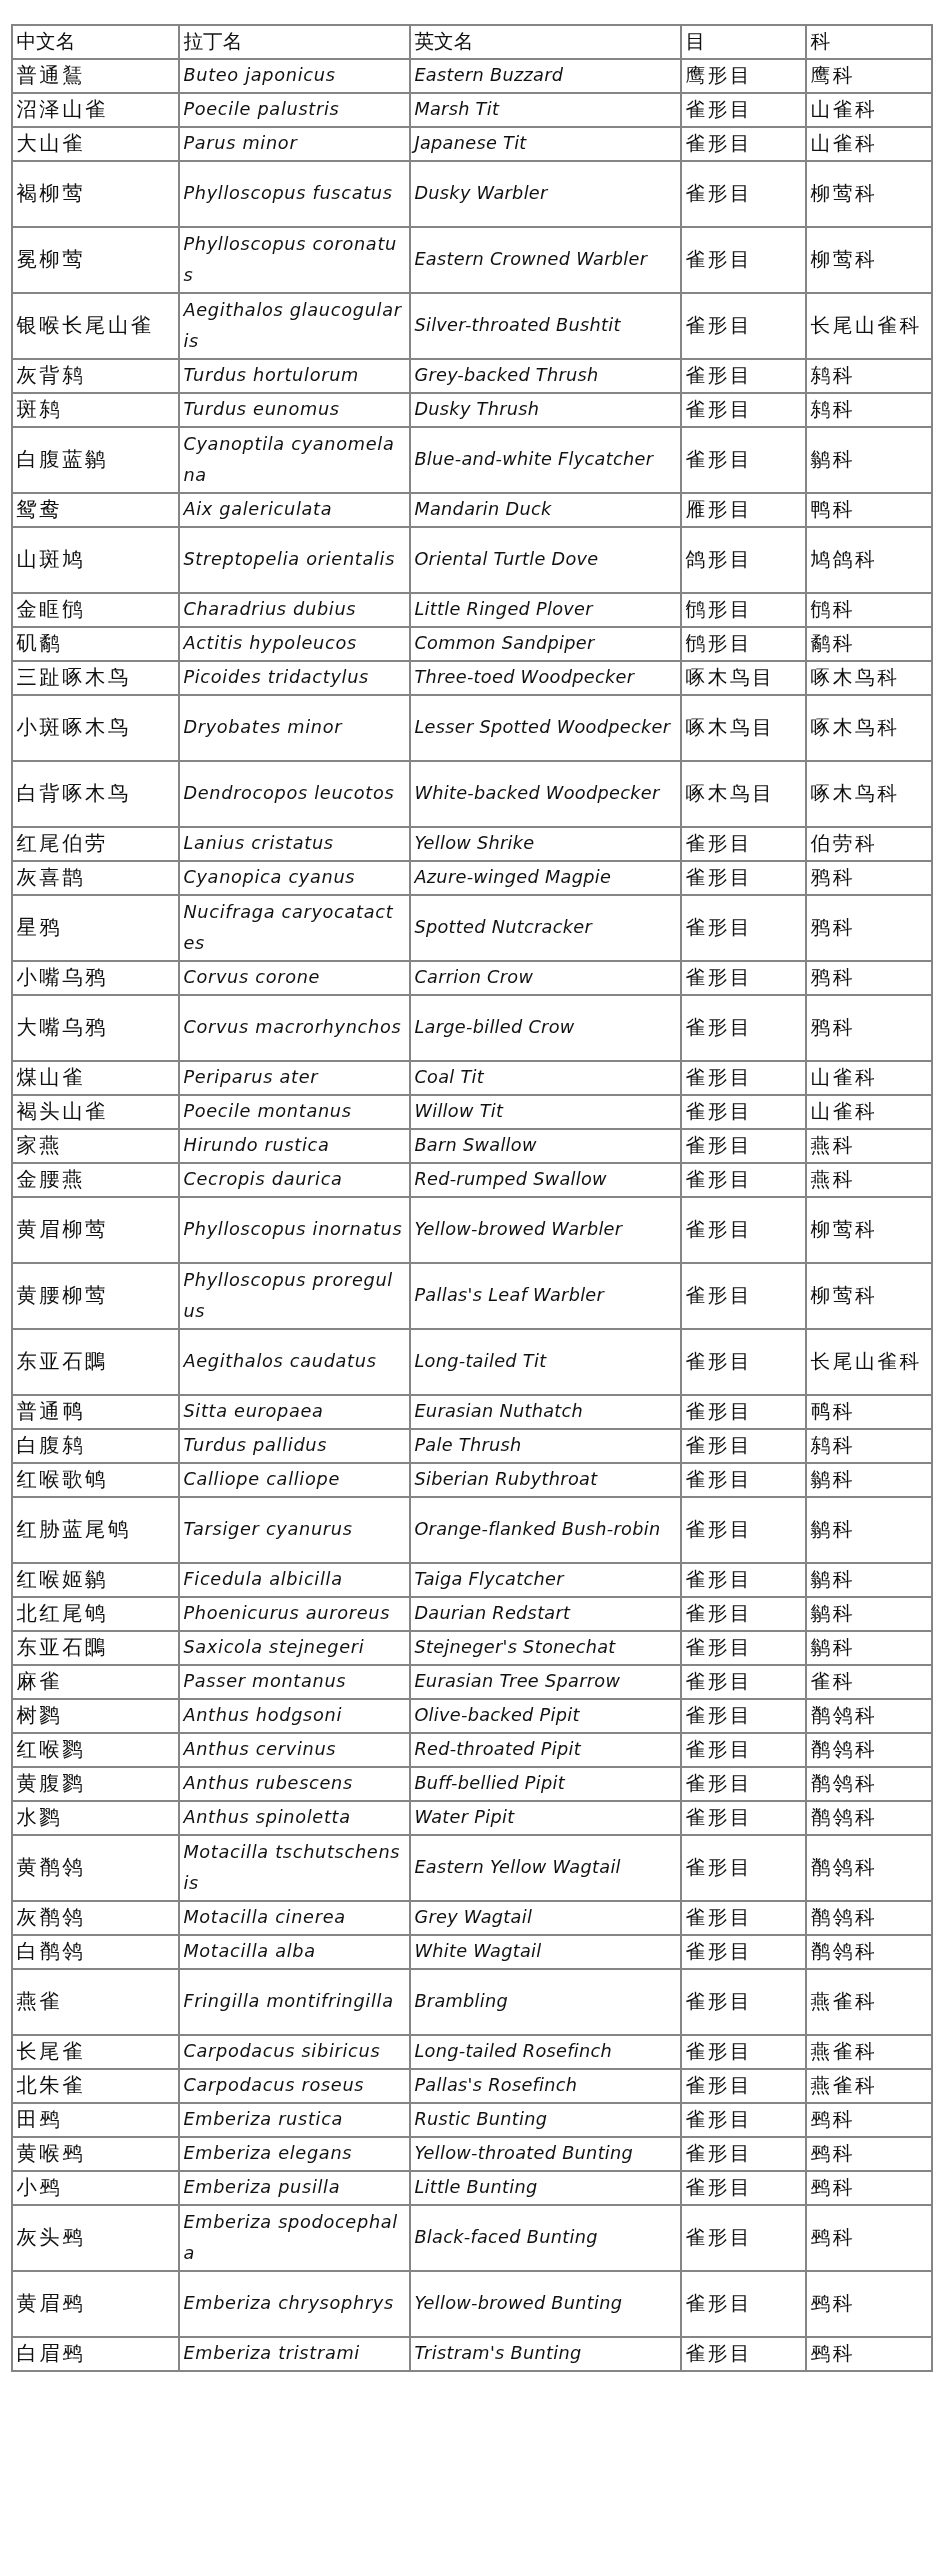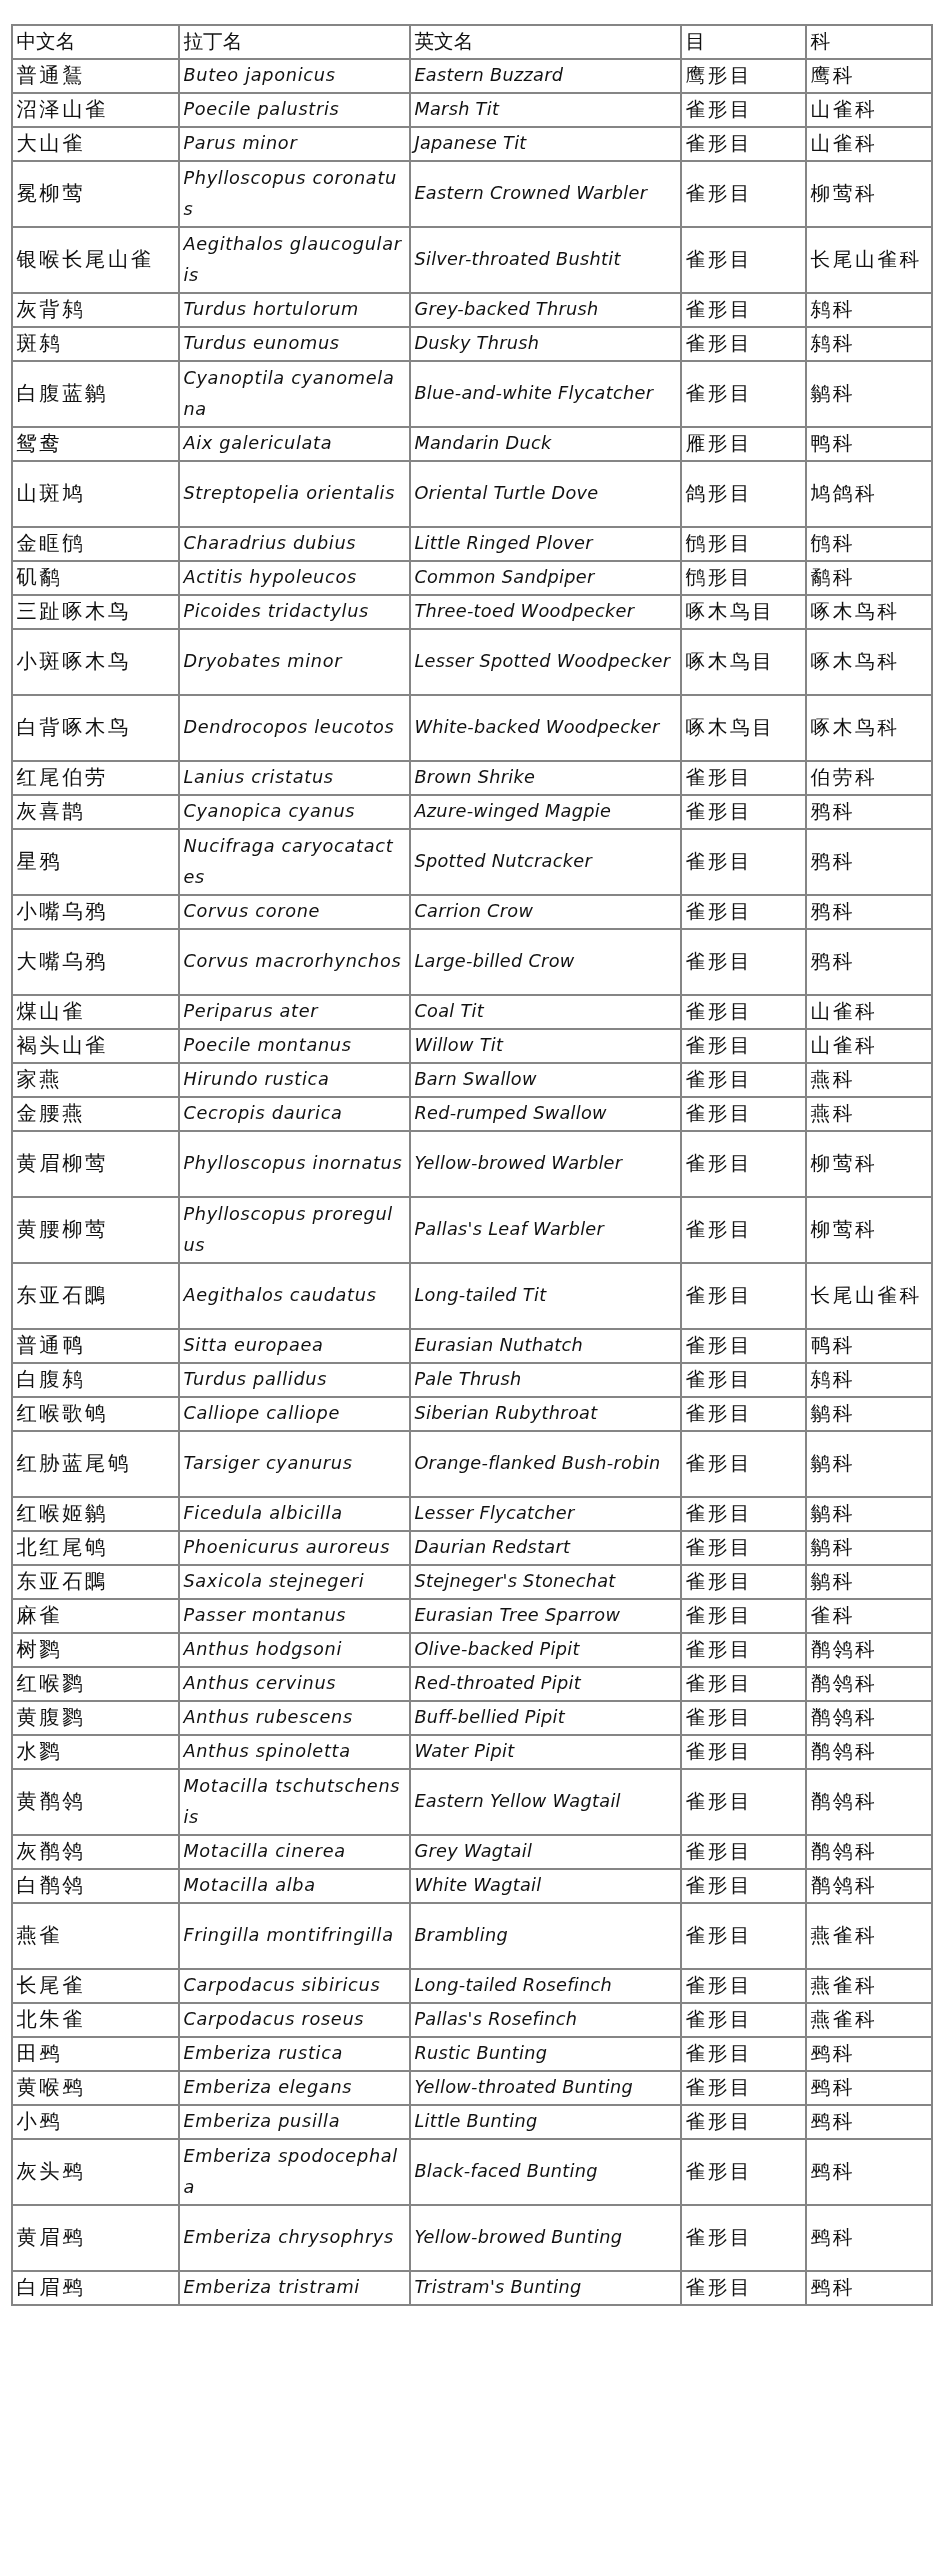--- a/index.html
+++ b/index.html
@@ -58,20 +58,27 @@
           <td class="fam">山雀科</td>
         </tr>
         <tr class="single">
           <td class="zh">大山雀</td>
           <td class="lat">Parus minor</td>
           <td class="en">Japanese Tit</td>
           <td class="ord">雀形目</td>
           <td class="fam">山雀科</td>
         </tr>
         <tr class="double">
+          <td class="zh">褐柳莺</td>
+          <td class="lat">Phylloscopus fuscatus</td>
+          <td class="en">Dusky Warbler</td>
+          <td class="ord">雀形目</td>
+          <td class="fam">柳莺科</td>
+        </tr>
+        <tr class="double">
           <td class="zh">冕柳莺</td>
           <td class="lat">Phylloscopus coronatus</td>
           <td class="en">Eastern Crowned Warbler</td>
           <td class="ord">雀形目</td>
           <td class="fam">柳莺科</td>
         </tr>
         <tr class="double">
           <td class="zh">银喉长尾山雀</td>
           <td class="lat">Aegithalos glaucogularis</td>
           <td class="en">Silver-throated Bushtit</td>
@@ -144,21 +151,21 @@
         <tr class="double">
           <td class="zh">白背啄木鸟</td>
           <td class="lat">Dendrocopos leucotos</td>
           <td class="en">White-backed Woodpecker</td>
           <td class="ord">啄木鸟目</td>
           <td class="fam">啄木鸟科</td>
         </tr>
         <tr class="single">
           <td class="zh">红尾伯劳</td>
           <td class="lat">Lanius cristatus</td>
-          <td class="en">Brown Shrike</td>
+          <td class="en">Yellow Shrike</td>
           <td class="ord">雀形目</td>
           <td class="fam">伯劳科</td>
         </tr>
         <tr class="single">
           <td class="zh">灰喜鹊</td>
           <td class="lat">Cyanopica cyanus</td>
           <td class="en">Azure-winged Magpie</td>
           <td class="ord">雀形目</td>
           <td class="fam">鸦科</td>
         </tr>
@@ -256,21 +263,21 @@
         <tr class="double">
           <td class="zh">红胁蓝尾鸲</td>
           <td class="lat">Tarsiger cyanurus</td>
           <td class="en">Orange-flanked Bush-robin</td>
           <td class="ord">雀形目</td>
           <td class="fam">鹟科</td>
         </tr>
         <tr class="single">
           <td class="zh">红喉姬鹟</td>
           <td class="lat">Ficedula albicilla</td>
-          <td class="en">Lesser Flycatcher</td>
+          <td class="en">Taiga Flycatcher</td>
           <td class="ord">雀形目</td>
           <td class="fam">鹟科</td>
         </tr>
         <tr class="single">
           <td class="zh">北红尾鸲</td>
           <td class="lat">Phoenicurus auroreus</td>
           <td class="en">Daurian Redstart</td>
           <td class="ord">雀形目</td>
           <td class="fam">鹟科</td>
         </tr>

